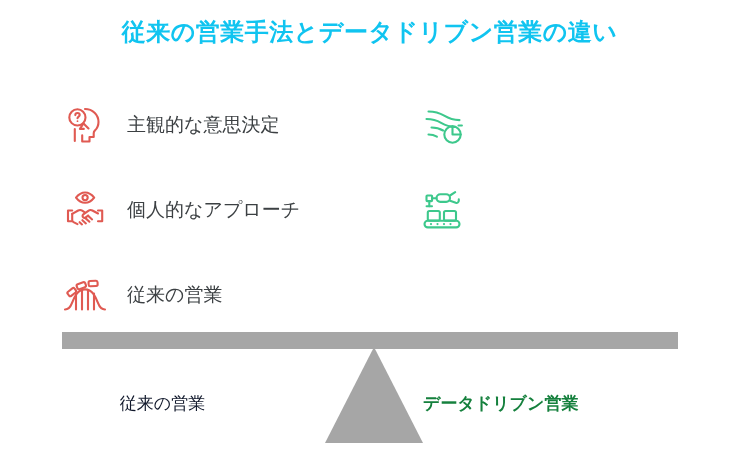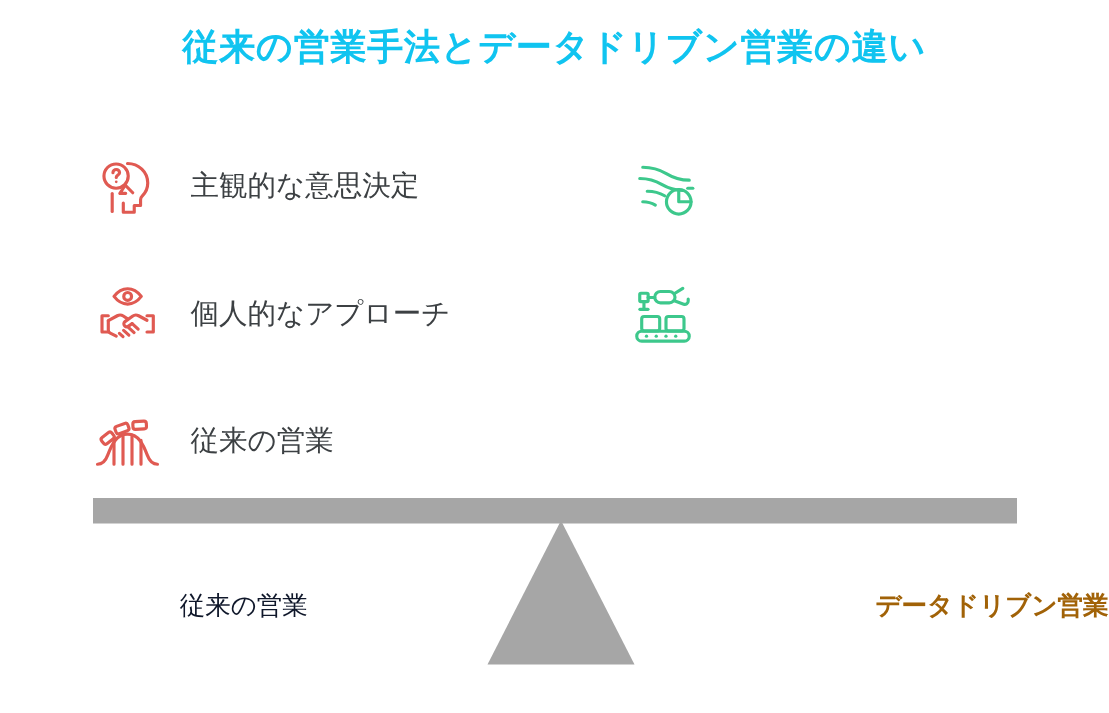--- a/index.html
+++ b/index.html
@@ -114,22 +114,22 @@
   .caption-left {
     left: 0;
     width: 325px;
     text-align: center;
     color: #0f172a;
     font-weight: normal;
   }
   .caption-right {
     left: 423px;
     width: 316px;
-    text-align: right;
-    color: #a16207;
+    text-align: left;
+    color: #15803d;
     font-weight: bold;
   }
 </style>
 </head>
 <body>
 
 <div class="infographic">
 
   <div class="title">従来の営業手法とデータドリブン営業の違い</div>
 

